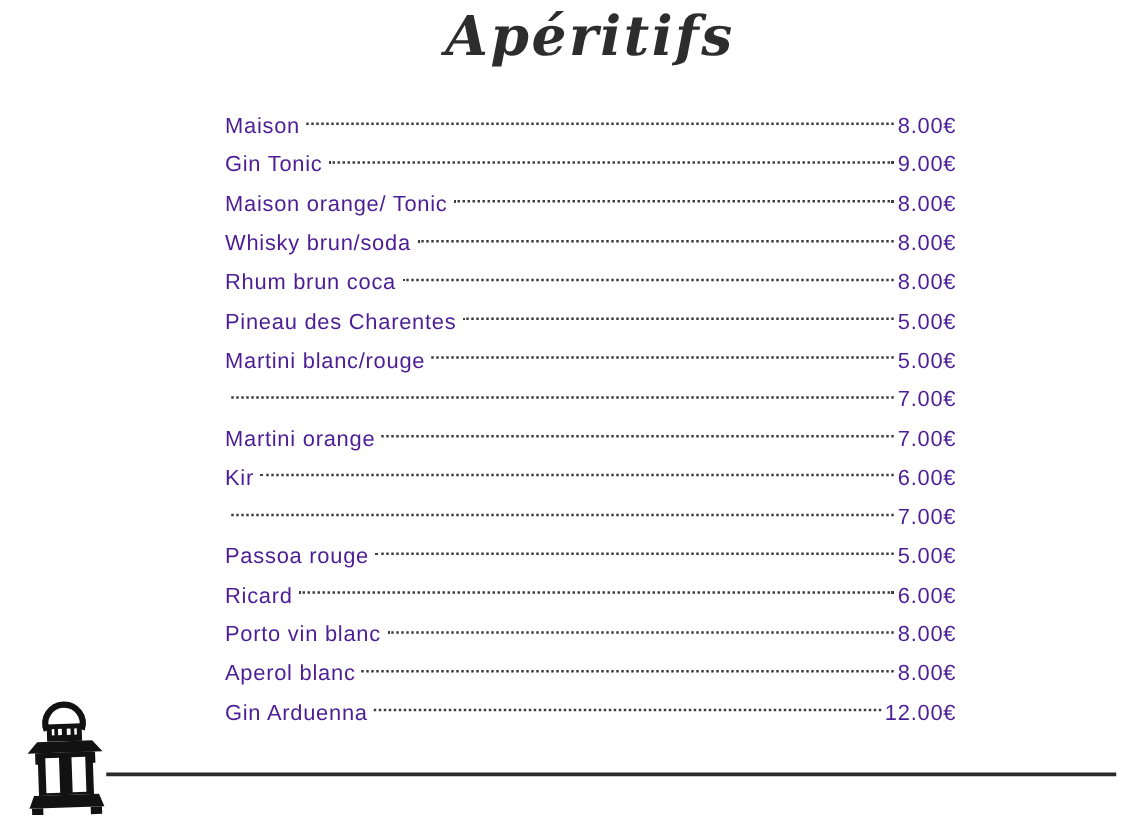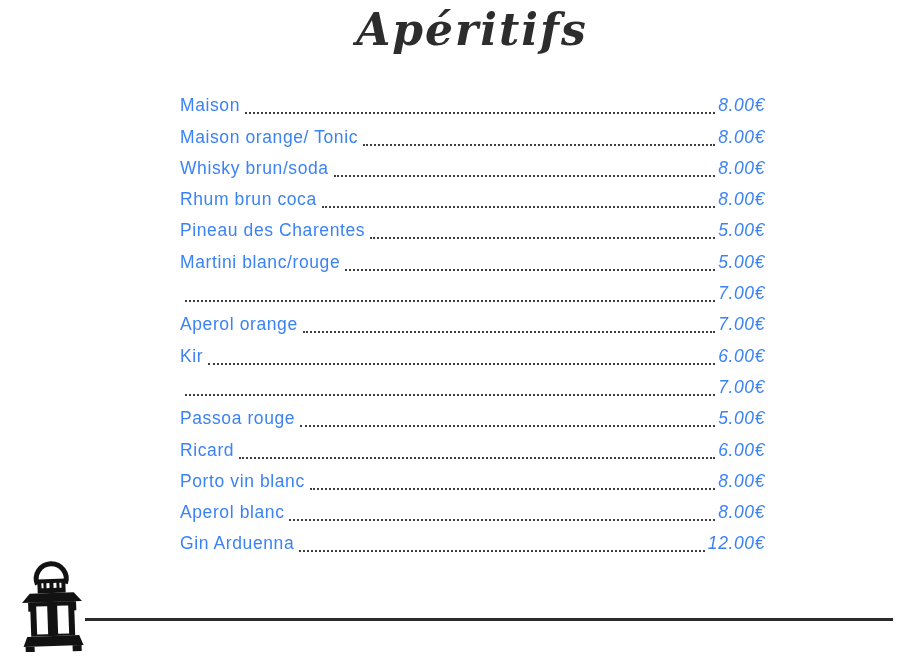--- a/index.html
+++ b/index.html
@@ -22,37 +22,37 @@
     letter-spacing:2px;
     color:#2d2d2d;
   }
   .menu {
     position:absolute;
     left:180px; top:85px;
     width:585px;
   }
   .row {
     display:flex;
-    align-items:flex-end;
+    align-items:center;
     height:31.3px;
     font-size:17.5px;
     letter-spacing:0.6px;
-    color:#3b82f6;
+    color:#4c1d95;
     white-space:nowrap;
   }
   .row .nm { flex:0 0 auto; }
   .row .dots {
     flex:1 1 auto;
     border-bottom:2.5px dotted #3e3e3e;
     margin:0 3px 0 5px;
     position:relative;
     top:-2px;
     min-width:20px;
   }
-  .row .pr { flex:0 0 auto; text-align:right;font-style:italic; }
+  .row .pr { flex:0 0 auto; text-align:right; }
   .lantern {
     position:absolute;
     left:16px; top:550px;
     width:72px; height:102px;
   }
   .rule {
     position:absolute;
     left:85px; top:618px;
     width:808px; height:2.5px;
     background:#2b2b2b;
@@ -64,20 +64,25 @@
 <div class="title">Apéritifs</div>
 
 <div class="menu">
 
     <div class="row">
       <span class="nm">Maison</span>
       <span class="dots"></span>
       <span class="pr">8.00€</span>
     </div>
 
+    <div class="row">
+      <span class="nm">Gin Tonic</span>
+      <span class="dots"></span>
+      <span class="pr">9.00€</span>
+    </div>
 
     <div class="row">
       <span class="nm">Maison orange/ Tonic</span>
       <span class="dots"></span>
       <span class="pr">8.00€</span>
     </div>
 
     <div class="row">
       <span class="nm">Whisky brun/soda</span>
       <span class="dots"></span>
@@ -101,21 +106,21 @@
       <span class="dots"></span>
       <span class="pr">5.00€</span>
     </div>
 
     <div class="row">
       <span class="dots"></span>
       <span class="pr">7.00€</span>
     </div>
 
     <div class="row">
-      <span class="nm">Aperol orange</span>
+      <span class="nm">Martini orange</span>
       <span class="dots"></span>
       <span class="pr">7.00€</span>
     </div>
 
     <div class="row">
       <span class="nm">Kir</span>
       <span class="dots"></span>
       <span class="pr">6.00€</span>
     </div>
 

